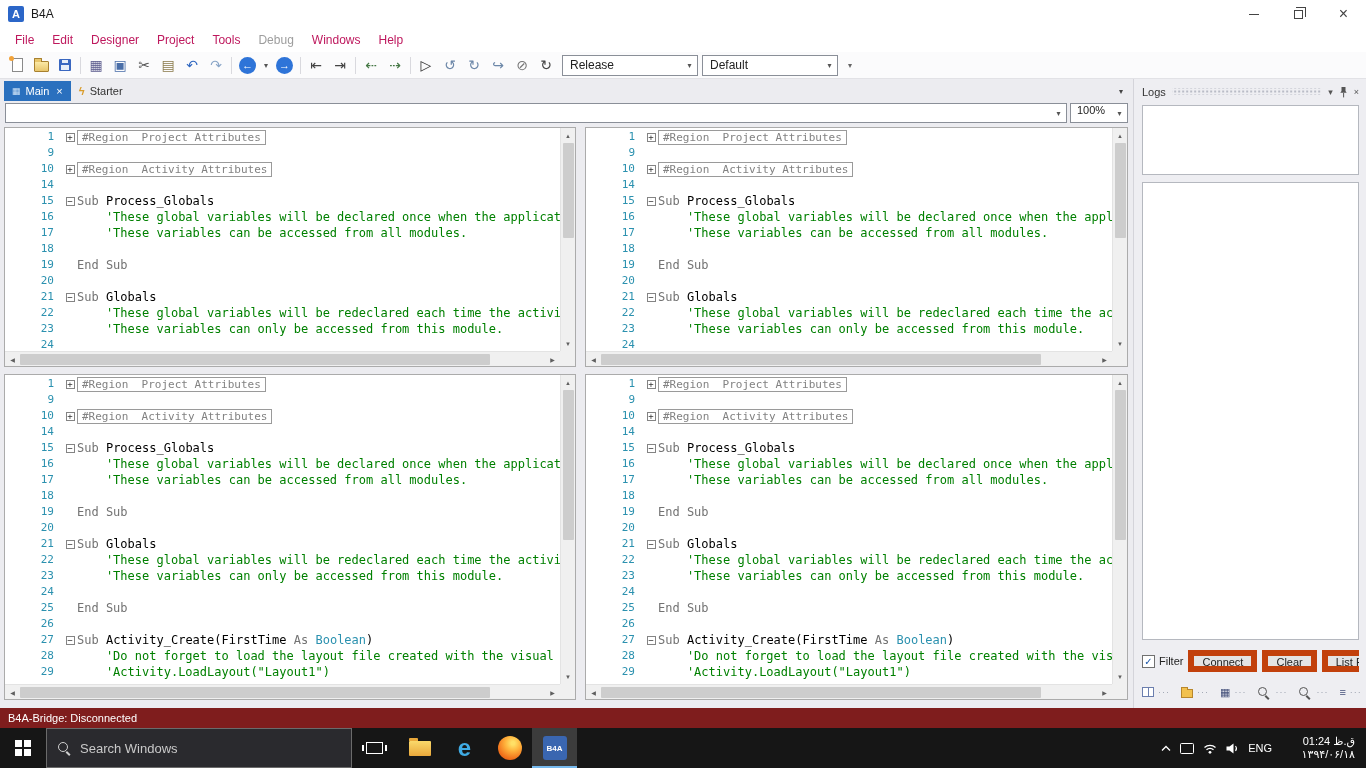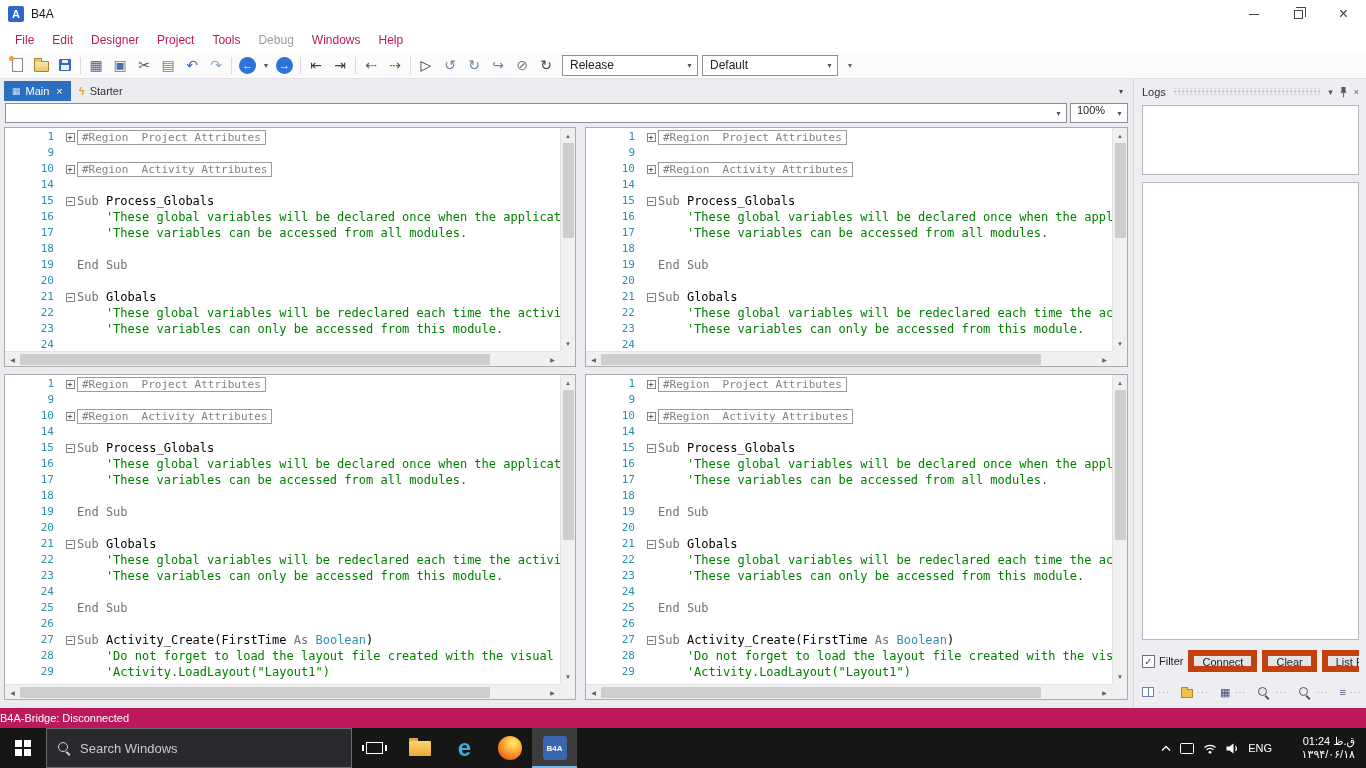--- a/index.html
+++ b/index.html
@@ -97,21 +97,21 @@
 .dock-glyph{font-size:11px;color:#44507a}
 .shape-split{width:12px;height:10px;border:1px solid #6b7eae;background:#fff;position:relative}
 .shape-split::before{content:"";position:absolute;left:5px;top:0;bottom:0;width:1px;background:#6b7eae}
 .shape-folder-mini{width:12px;height:9px;background:#F2C14E;border:1px solid #B8872C;position:relative;margin-top:2px}
 .shape-folder-mini::before{content:"";position:absolute;top:-3px;left:-1px;width:5px;height:2px;background:#F2C14E;border:1px solid #B8872C;border-bottom:none}
 .shape-magnifier{width:14px;height:13px;position:relative}
 .shape-magnifier::before{content:"";position:absolute;left:1px;top:1px;width:7px;height:7px;border:1.5px solid #555;border-radius:50%}
 .shape-magnifier::after{content:"";position:absolute;left:9px;top:9px;width:5px;height:2px;background:#555;transform:rotate(45deg);transform-origin:0 0}
 
 
-.statusbar{height:20px;background:#be185d;color:#fff;display:flex;align-items:center;font-size:11px;flex:none}
+.statusbar{height:20px;background:#7f1d1d;color:#fff;display:flex;align-items:center;padding-left:8px;font-size:11px;flex:none}
 
 
 .taskbar{height:40px;background:#161616;display:flex;align-items:stretch;color:#fff;flex:none}
 .tb-start{width:46px;display:flex;align-items:center;justify-content:center}
 .winlogo{display:grid;grid-template-columns:7px 7px;grid-template-rows:7px 7px;gap:2px}
 .winlogo i{background:#fff}
 .tsearch{width:306px;background:#2A2A2E;border:1px solid #6b6b6b;display:flex;align-items:center;gap:9px;padding-left:10px;color:#c9c9c9;font-size:13px}
 .mag-w{width:14px;height:14px;position:relative;flex:none}
 .mag-w::before{content:"";position:absolute;left:1px;top:1px;width:8px;height:8px;border:1.5px solid #cfcfcf;border-radius:50%}
 .mag-w::after{content:"";position:absolute;left:10px;top:10px;width:5px;height:2px;background:#cfcfcf;transform:rotate(45deg);transform-origin:0 0}

